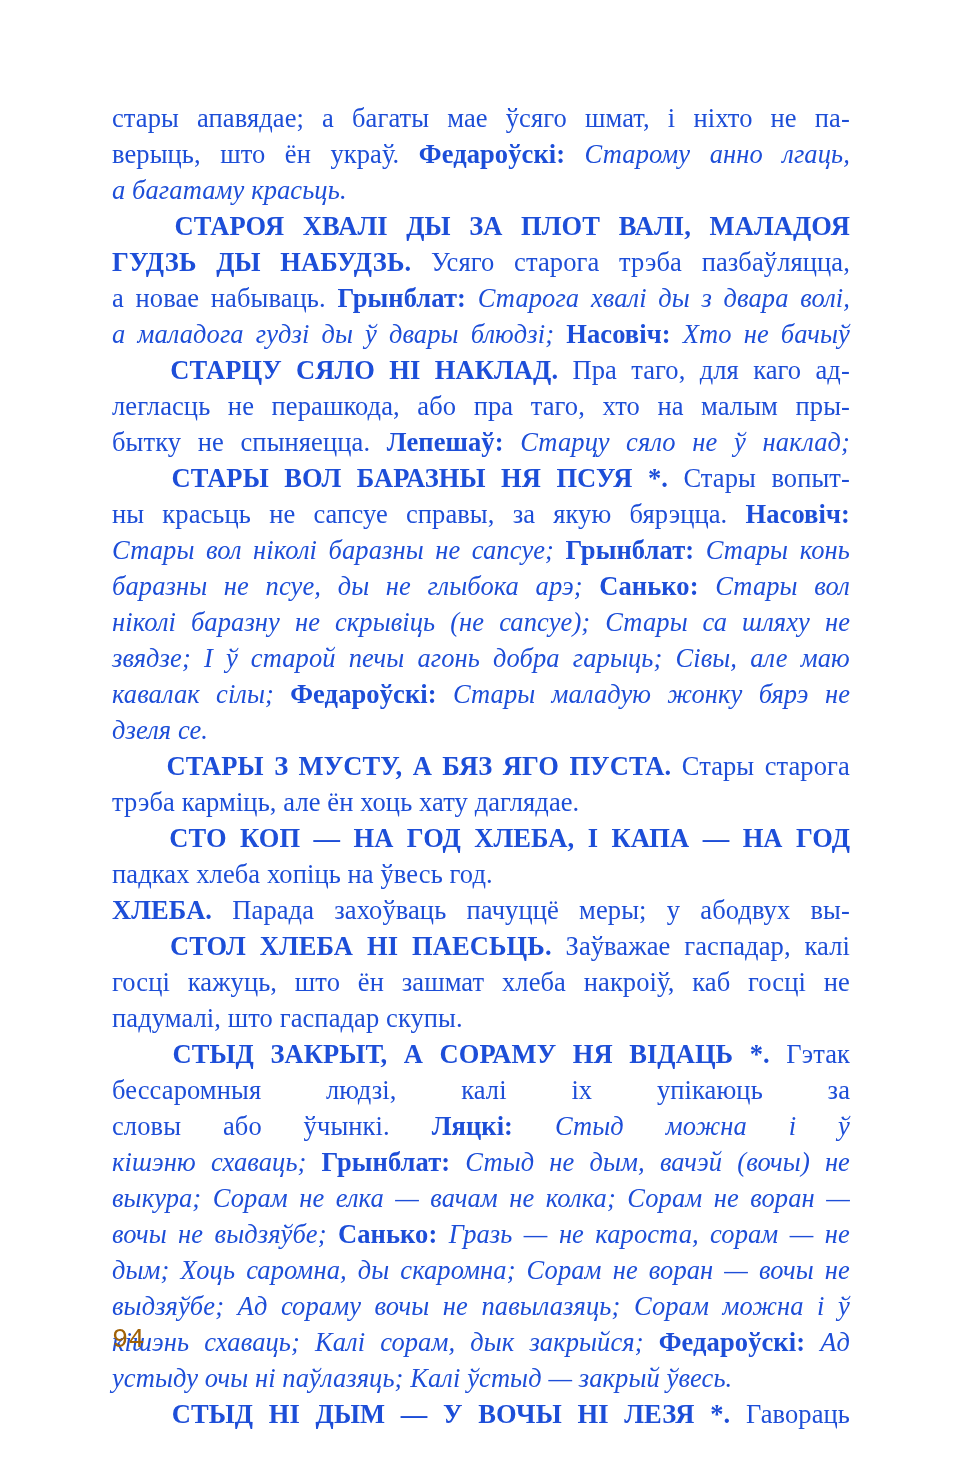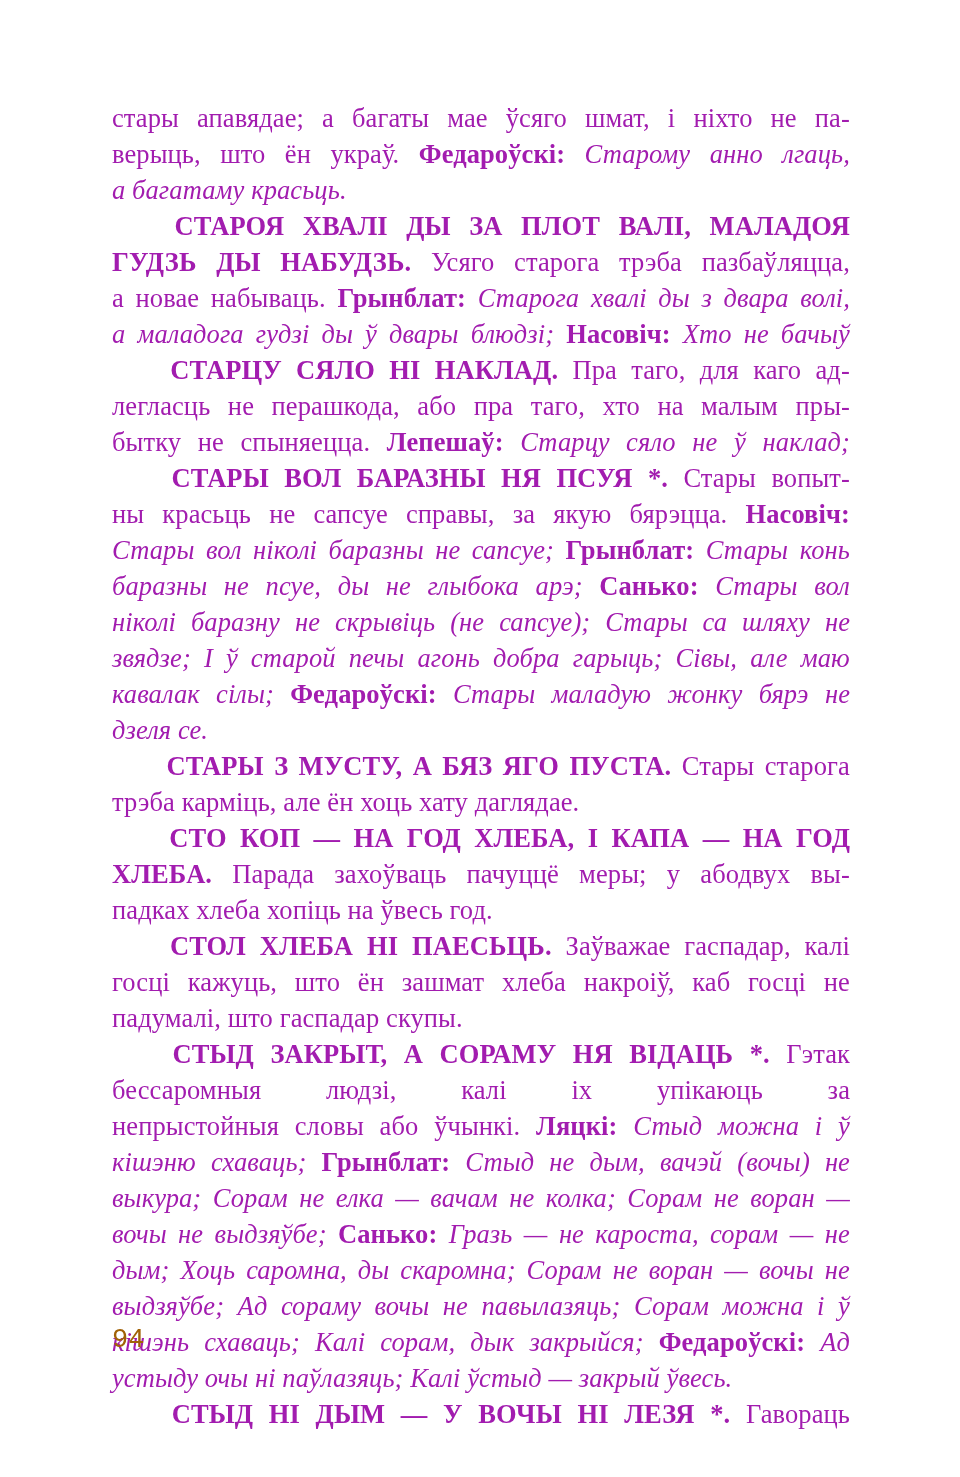--- a/index.html
+++ b/index.html
@@ -32,21 +32,21 @@
     width: 738px;
   }
 
   
   .ln {
     height: 36px;
     line-height: 36px;
     font-size: 26.5px;
     white-space: nowrap;
     letter-spacing: 0.1px;
-    color: #a21caf;
+    color: #1d4ed8;
   }
 
   
   .just {
     display: flex;
     justify-content: space-between;
     width: 738px;
   }
   .just > span { display: inline-block; }
 
@@ -278,31 +278,31 @@
         <span><span class="caps">—</span></span>
         <span><span class="caps">НА</span></span>
         <span><span class="caps">ГОД</span></span>
         <span><span class="caps">ХЛЕБА,</span></span>
         <span><span class="caps">І</span></span>
         <span><span class="caps">КАПА</span></span>
         <span><span class="caps">—</span></span>
         <span><span class="caps">НА</span></span>
         <span><span class="caps">ГОД</span></span>
       </div>
+      <div class="ln flush"><span><span class="rom">падках хлеба хопіць на ўвесь год.</span></span></div>
       <div class="ln just">
         <span><span class="caps">ХЛЕБА.</span></span>
         <span><span class="rom">Парада</span></span>
         <span><span class="rom">захоўваць</span></span>
         <span><span class="rom">пачуццё</span></span>
         <span><span class="rom">меры;</span></span>
         <span><span class="rom">у</span></span>
         <span><span class="rom">абодвух</span></span>
         <span><span class="rom">вы-</span></span>
       </div>
-      <div class="ln flush"><span><span class="rom">падках хлеба хопіць на ўвесь год.</span></span></div>
       <div class="ln just">
         <span style="display: inline-block; width: 44px;"></span>
         <span><span class="caps">СТОЛ</span></span>
         <span><span class="caps">ХЛЕБА</span></span>
         <span><span class="caps">НІ</span></span>
         <span><span class="caps">ПАЕСЬЦЬ.</span></span>
         <span><span class="rom">Заўважае</span></span>
         <span><span class="rom">гаспадар,</span></span>
         <span><span class="rom">калі</span></span>
       </div>
@@ -332,21 +332,20 @@
       </div>
       <div class="ln just">
         <span><span class="rom">бессаромныя</span></span>
         <span><span class="rom">людзі,</span></span>
         <span><span class="rom">калі</span></span>
         <span><span class="rom">іх</span></span>
         <span><span class="rom">упікаюць</span></span>
         <span><span class="rom">за</span></span>
       </div>
       <div class="ln just">
-        <span><span class="rom">непрыстойныя</span></span>
         <span><span class="rom">словы</span></span>
         <span><span class="rom">або</span></span>
         <span><span class="rom">ўчынкі.</span></span>
         <span><span class="bold">Ляцкі:</span></span>
         <span><span class="ital">Стыд</span></span>
         <span><span class="ital">можна</span></span>
         <span><span class="ital">і</span></span>
         <span><span class="ital">ў</span></span>
       </div>
       <div class="ln just">

